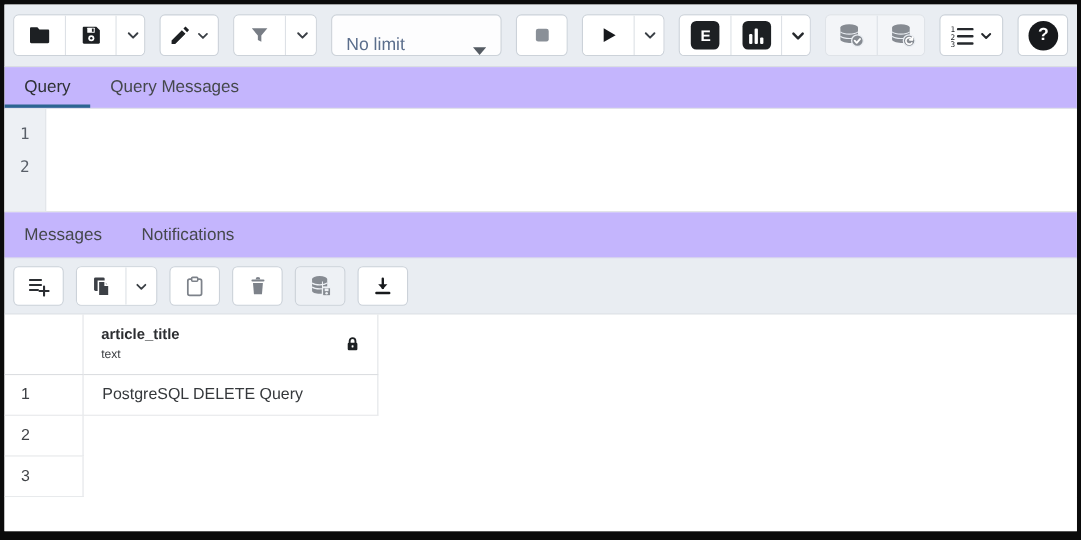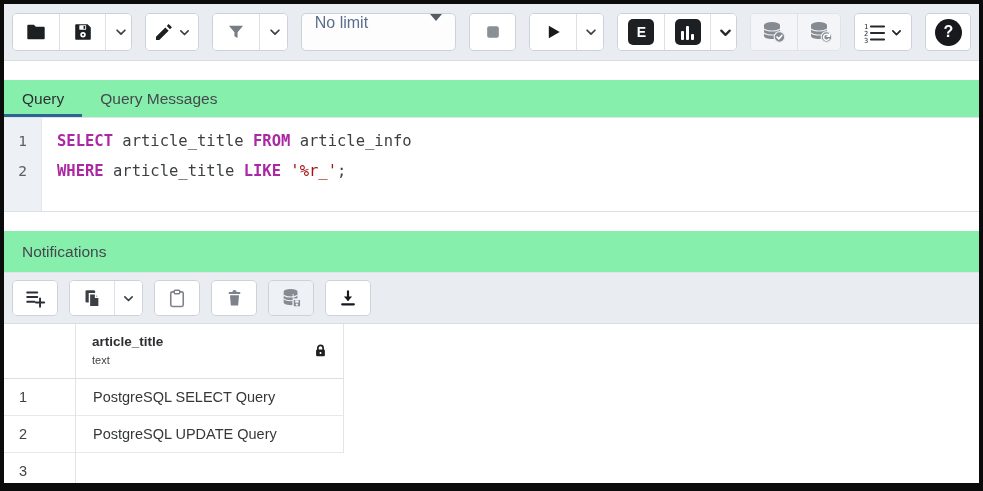--- a/index.html
+++ b/index.html
@@ -25,21 +25,21 @@
     display:flex; align-items:center; justify-content:center; gap:4px;
     background:#fff; border:none; border-left:1px solid #dde1e6;
     min-width:46px; height:100%; color:#202327; cursor:pointer; padding:0 8px;
   }
   .tb-btn:first-child { border-left:none; }
   .tb-btn.narrow { min-width:30px; padding:0 5px; }
   .btn-group.disabled { background:#f3f5f8; border-color:#dfe3e8; }
   .btn-group.disabled .tb-btn { background:#f3f5f8; color:#8a9098; }
 
   .limit-select {
-    display:flex; align-items:flex-start; justify-content:space-between;
+    display:flex; align-items:flex-end; justify-content:space-between;
     width:160px; height:38px; background:#fdfdfe; border:1px solid #ccd2d9;
     border-radius:5px; padding:0 13px; cursor:pointer;
   }
   .limit-select .lbl { font-size:16px; color:#5b6e8c; }
   .caret-down {
     width:0; height:0; border-left:6px solid transparent;
     border-right:6px solid transparent; border-top:7px solid #555b63;
   }
 
   .boxico {
@@ -49,21 +49,21 @@
   }
   .boxico.bars { gap:2px; align-items:flex-end; padding-bottom:5px; }
   .boxico.bars i { display:block; width:3px; background:#fff; border-radius:1px; }
   .circle-q {
     width:27px; height:27px; border-radius:50%; background:#17191c; color:#fff;
     display:flex; align-items:center; justify-content:center;
     font-size:16px; font-weight:bold;
   }
 
   
-  .tabs { display:flex; background:#86efac; border-bottom:1px solid #e0e3e7; flex:0 0 38px;margin-top:19px; }
+  .tabs { display:flex; background:#c4b5fd; border-bottom:1px solid #e0e3e7; flex:0 0 38px; }
   .tabs.out { flex:0 0 42px; }
   .tab {
     display:flex; align-items:center; padding:0 18px; font-size:15.5px;
     color:#45484c; cursor:pointer; position:relative;
   }
   .tab.active { color:#2e3134; }
   .tab.active::after {
     content:""; position:absolute; left:0; right:0; bottom:0; height:3.5px;
     background:#2c6591;
   }
@@ -304,27 +304,26 @@
     <div class="tab">
       <span>Query Messages</span>
     </div>
   </div>
 
   <div class="editor">
     <div class="gutter">
       <div class="ln">1</div>
       <div class="ln">2</div>
     </div>
-    <div class="code">
-      <div class="code-line"><span class="tk-kw">SELECT</span><span class="tk-plain"> article_title </span><span class="tk-kw">FROM</span><span class="tk-plain"> article_info</span></div>
-      <div class="code-line"><span class="tk-kw">WHERE</span><span class="tk-plain"> article_title </span><span class="tk-kw">LIKE</span><span class="tk-plain"> </span><span class="tk-str">'%r_'</span><span class="tk-plain">;</span></div>
-    </div>
   </div>
 
   <div class="tabs out">
+    <div class="tab">
+      <span>Messages</span>
+    </div>
     <div class="tab">
       <span>Notifications</span>
     </div>
   </div>
 
   <div class="toolbar out">
     <div class="btn-group">
       <button class="tb-btn">
         <span>
           <svg width="22" height="22" viewBox="0 0 24 24">
@@ -420,25 +419,24 @@
             <path d="M8.3 10.5V7.7a3.7 3.7 0 0 1 7.4 0v2.8" fill="none" stroke="#1d2023" stroke-width="2.4"></path>
             <rect x="5.8" y="10" width="12.4" height="9.5" rx="1.6" fill="#1d2023"></rect>
             <rect x="10.8" y="13.3" width="2.4" height="2.8" rx="0.5" fill="#fff"></rect>
           </svg>
         </span>
       </div>
     </div>
 
     <div class="g-row">
       <div class="g-rownum">1</div>
-      <div class="g-cell">PostgreSQL SELECT Query</div>
+      <div class="g-cell">PostgreSQL DELETE Query</div>
     </div>
     <div class="g-row">
       <div class="g-rownum">2</div>
-      <div class="g-cell">PostgreSQL UPDATE Query</div>
     </div>
     <div class="g-row">
       <div class="g-rownum">3</div>
     </div>
   </div>
 
   <div class="filler"></div>
 </div>
 
 </body></html>

